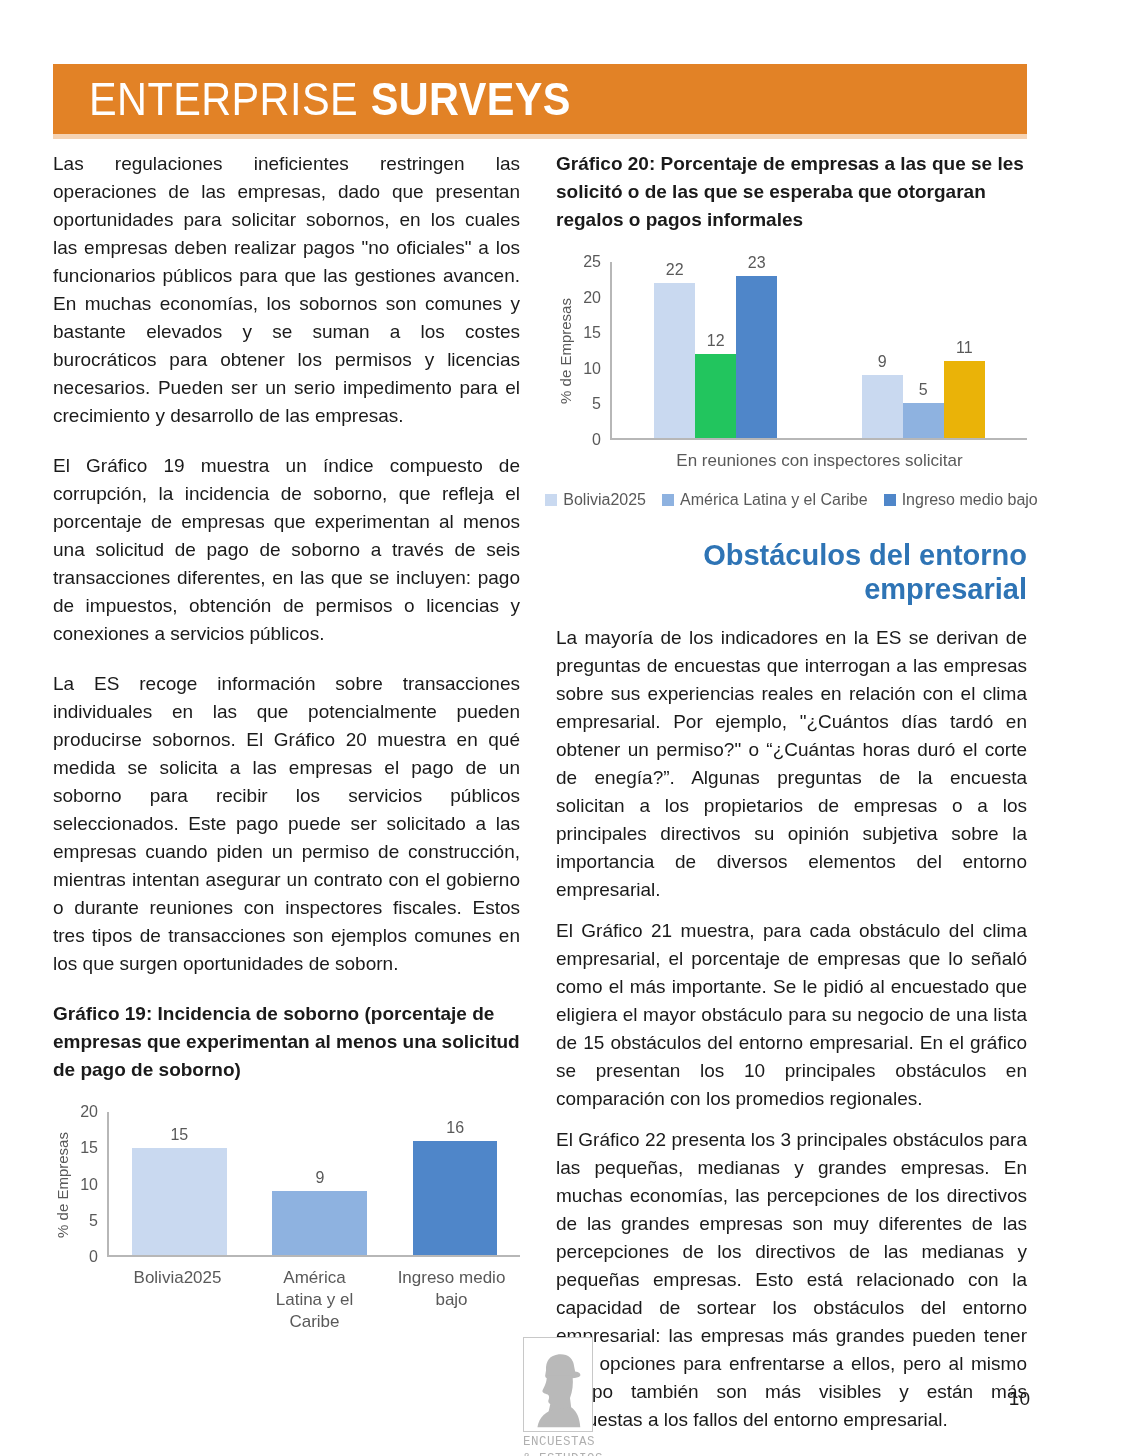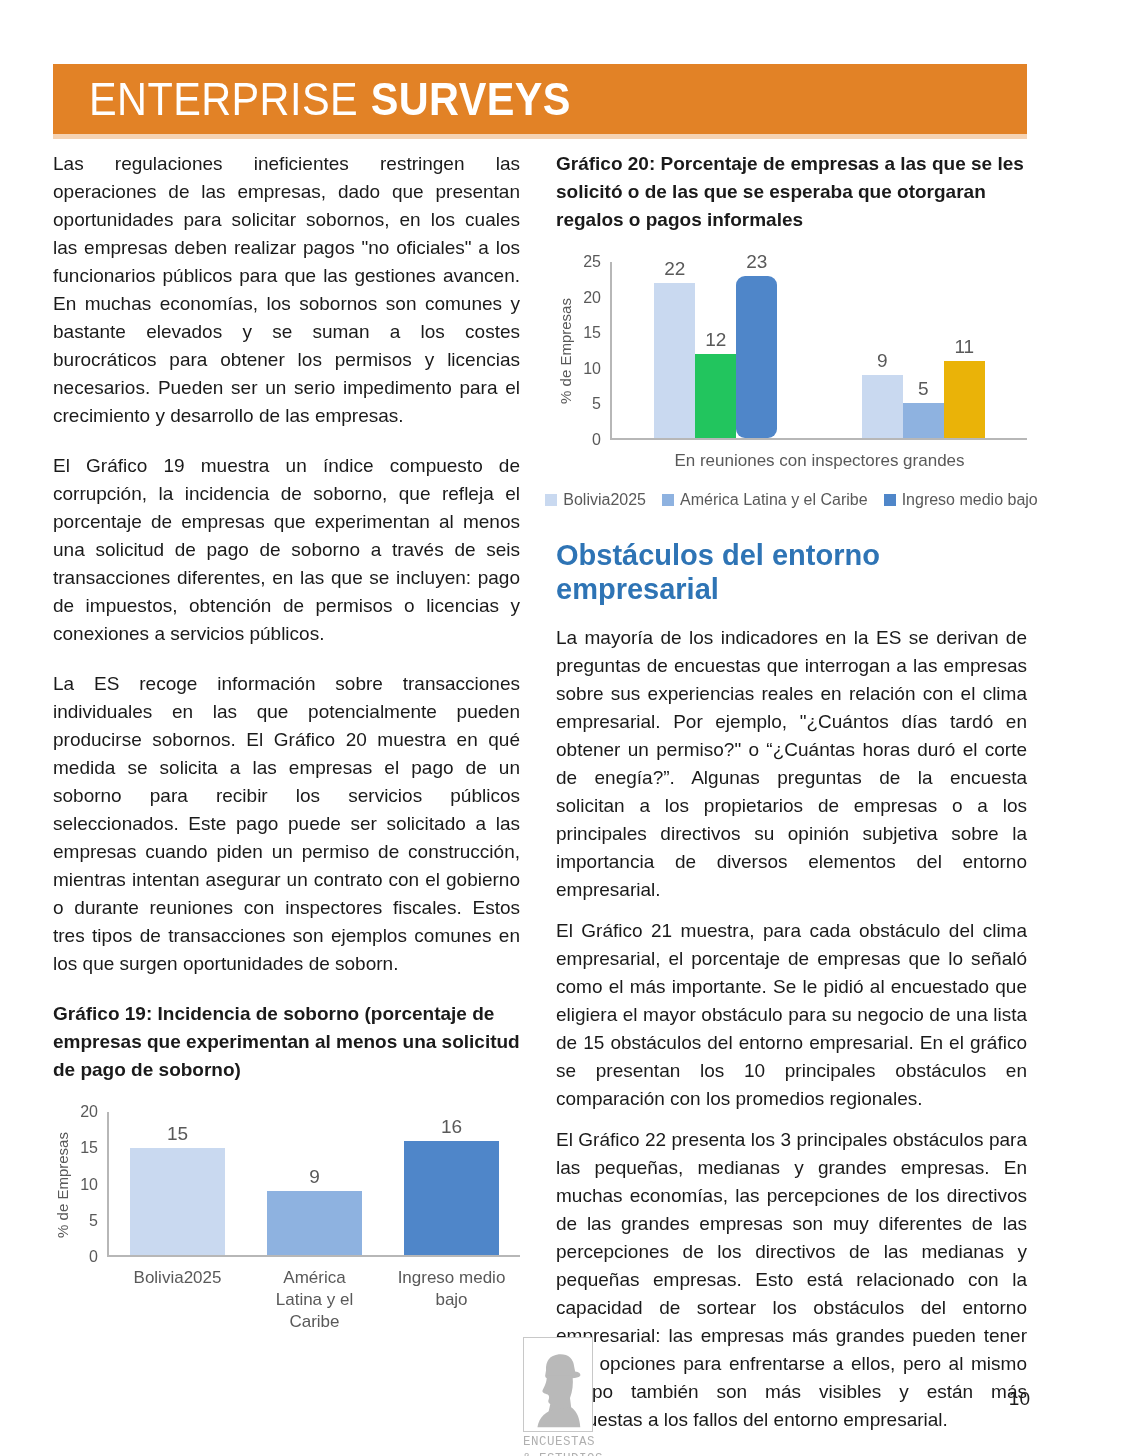--- a/index.html
+++ b/index.html
@@ -35,21 +35,21 @@
   .col-right { left:556px; width:471px; }
   .col-left  p.body { margin-bottom:22px; }
   .col-right p.body { margin-bottom:13px; }
 
   .chart-title {
     font-weight:700; text-align:left; line-height:28px;
     margin-bottom:8px;
   }
   h2.section {
     color:#2e74b5; font-size:29px; font-weight:700;
-    text-align:left; line-height:34px;
+    text-align:right; line-height:34px;
     margin:24px 0 18px 0;
   }
 
   
   .chart { margin-top:4px; }
   .chart-inner { display:flex; margin-top:28px; }
   .ylab { position:relative; width:20px; }
   .ylab span {
     position:absolute; top:50%; left:50%;
     transform:translate(-50%,-50%) rotate(-90deg);
@@ -65,21 +65,21 @@
     border-left:2px solid #b7b7b7;
     border-bottom:2px solid #b7b7b7;
     display:flex; align-items:flex-end; justify-content:space-around;
     overflow:visible;
   }
   .bar-group { display:flex; align-items:flex-end; height:100%; }
   .bar { position:relative; }
   .bar-label {
     position:absolute; bottom:100%; left:50%;
     transform:translateX(-50%); margin-bottom:5px;
-    color:#595959; font-size:19px; line-height:1;
+    color:#595959; font-size:16px; line-height:1;
   }
   .cat-labels {
     display:flex; margin-left:56px; margin-top:10px;
     color:#595959; font-size:17px; line-height:22px; text-align:center;
   }
   .cat-label { flex:1; padding:0 14px; }
   .legend {
     display:flex; justify-content:center; align-items:center; gap:16px;
     margin-top:14px; color:#595959; font-size:16px;
   }
@@ -132,21 +132,21 @@
             <div class="bar" style="height: 75%; width: 95px; background: rgb(201, 217, 240);">
               <span class="bar-label">15</span>
             </div>
           </div>
           <div class="bar-group">
             <div class="bar" style="height: 45%; width: 95px; background: rgb(142, 178, 224);">
               <span class="bar-label">9</span>
             </div>
           </div>
           <div class="bar-group">
-            <div class="bar" style="height: 80%; width: 95px; background: rgb(79, 134, 201);">
+            <div class="bar" style="height: 80%; width: 84px; background: rgb(79, 134, 201);">
               <span class="bar-label">16</span>
             </div>
           </div>
         </div>
     </div>
     <div class="cat-labels">
         <div class="cat-label">Bolivia2025</div>
         <div class="cat-label">América Latina y el Caribe</div>
         <div class="cat-label">Ingreso medio bajo</div>
       </div>
@@ -170,39 +170,39 @@
           <span class="ytick" style="bottom: 100%; margin-top: 24px;">25</span>
         </div>
       <div class="plot">
           <div class="bar-group">
             <div class="bar" style="height: 88%; width: 41px; background: rgb(201, 217, 240);">
               <span class="bar-label">22</span>
             </div>
             <div class="bar" style="height: 48%; width: 41px; background: #22c55e;">
               <span class="bar-label">12</span>
             </div>
-            <div class="bar" style="height: 92%; width: 41px; background: rgb(79, 134, 201); border-radius: 9px;">
+            <div class="bar" style="height: 92%; width: 41px; background: rgb(79, 134, 201);">
               <span class="bar-label">23</span>
             </div>
           </div>
           <div class="bar-group">
             <div class="bar" style="height: 36%; width: 41px; background: rgb(201, 217, 240);">
               <span class="bar-label">9</span>
             </div>
             <div class="bar" style="height: 20%; width: 41px; background: rgb(142, 178, 224);">
               <span class="bar-label">5</span>
             </div>
             <div class="bar" style="height: 44%; width: 41px; background: #eab308;">
               <span class="bar-label">11</span>
             </div>
           </div>
         </div>
     </div>
     <div class="cat-labels">
-        <div class="cat-label">En reuniones con inspectores grandes</div>
+        <div class="cat-label">En reuniones con inspectores solicitar</div>
       </div>
     <div class="legend">
         <span class="legend-item">
           <span class="legend-swatch" style="background: rgb(201, 217, 240);"></span>
           <span>Bolivia2025</span>
         </span>
         <span class="legend-item">
           <span class="legend-swatch" style="background: rgb(142, 178, 224);"></span>
           <span>América Latina y el Caribe</span>
         </span>

